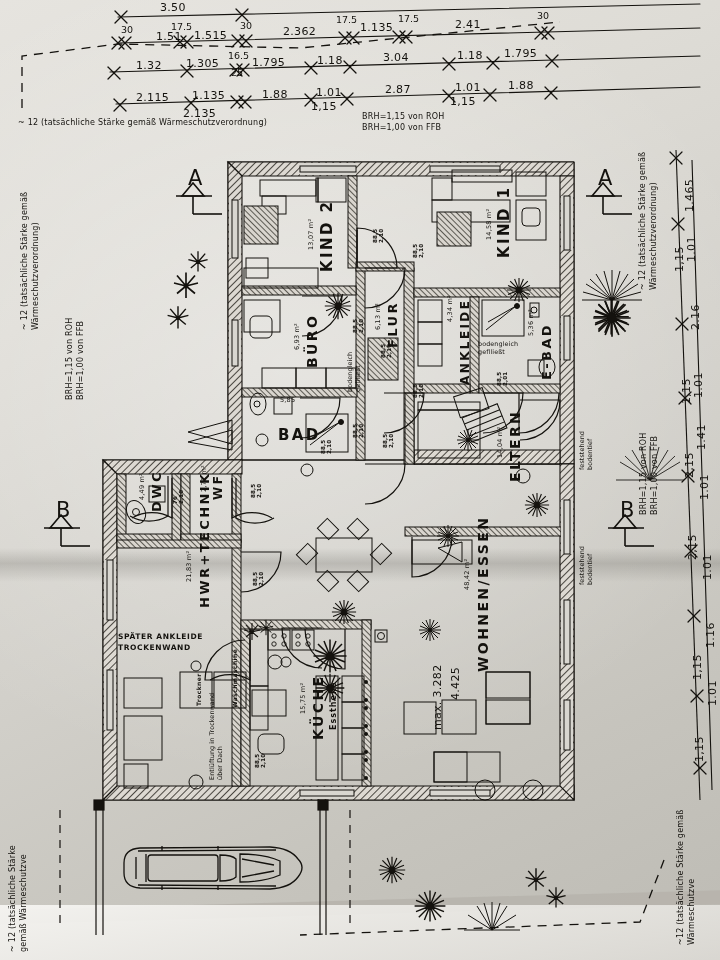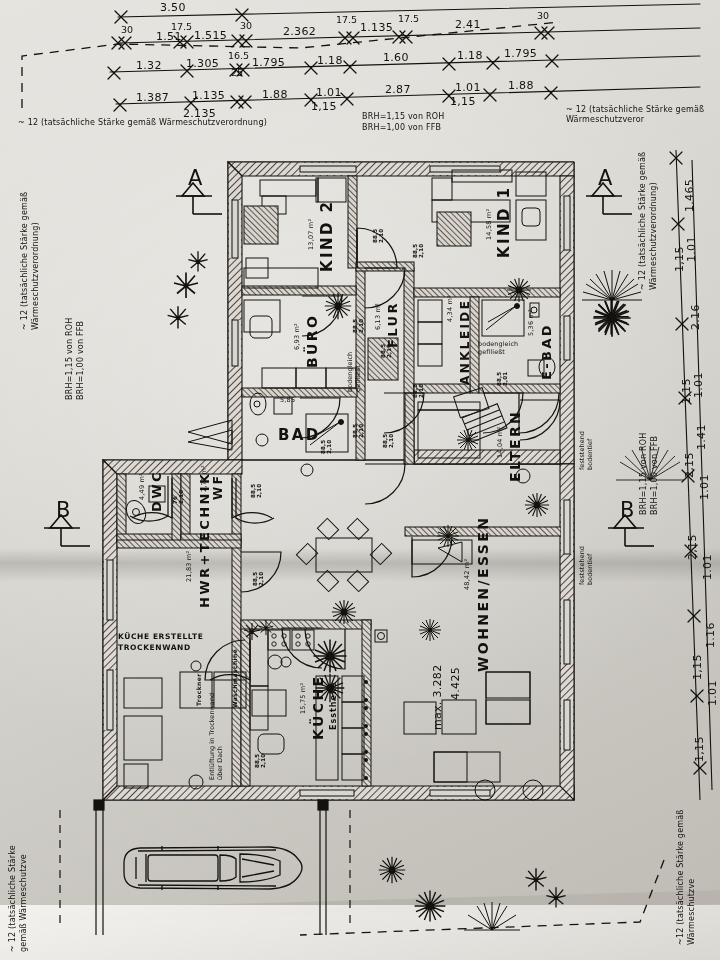--- a/index.html
+++ b/index.html
@@ -611,41 +611,40 @@
   <div class="lbl dim" style="left:360px;top:22px;">1.135</div>
   <div class="lbl dim-s" style="left:398px;top:14px;">17.5</div>
   <div class="lbl dim" style="left:455px;top:19px;">2.41</div>
   <div class="lbl dim-s" style="left:537px;top:11px;">30</div>
 
   <div class="lbl dim" style="left:136px;top:60px;">1.32</div>
   <div class="lbl dim" style="left:186px;top:58px;">1.305</div>
   <div class="lbl dim-s" style="left:228px;top:51px;">16.5</div>
   <div class="lbl dim" style="left:252px;top:57px;">1.795</div>
   <div class="lbl dim" style="left:317px;top:55px;">1.18</div>
-  <div class="lbl dim" style="left:383px;top:52px;">1.60</div>
+  <div class="lbl dim" style="left:383px;top:52px;">3.04</div>
   <div class="lbl dim" style="left:457px;top:50px;">1.18</div>
   <div class="lbl dim" style="left:504px;top:48px;">1.795</div>
 
-  <div class="lbl dim" style="left:136px;top:92px;">1.387</div>
+  <div class="lbl dim" style="left:136px;top:92px;">2.115</div>
   <div class="lbl dim" style="left:192px;top:90px;">1.135</div>
   <div class="lbl dim-s" style="left:231px;top:68px;">25</div>
   <div class="lbl dim" style="left:262px;top:89px;">1.88</div>
   <div class="lbl dim" style="left:316px;top:87px;">1.01</div>
   <div class="lbl dim" style="left:385px;top:84px;">2.87</div>
   <div class="lbl dim" style="left:455px;top:82px;">1.01</div>
   <div class="lbl dim" style="left:508px;top:80px;">1.88</div>
 
   <div class="lbl dim" style="left:183px;top:108px;">2.135</div>
   <div class="lbl dim" style="left:311px;top:101px;">1,15</div>
   <div class="lbl dim" style="left:450px;top:96px;">1,15</div>
 
   <div class="lbl note" style="left:18px;top:118px;width:250px;white-space:normal;line-height:1.3;">~ 12 (tatsächliche Stärke gemäß Wärmeschutzverordnung)</div>
   <div class="lbl note" style="left:362px;top:113px;">BRH=1,15 von ROH</div>
   <div class="lbl note" style="left:362px;top:124px;">BRH=1,00 von FFB</div>
-  <div class="lbl note" style="left:566px;top:105px;width:150px;white-space:normal;line-height:1.3;">~ 12 (tatsächliche Stärke gemäß Wärmeschutzveror</div>
 
   <div class="lbl note rot90" style="left:20px;top:330px;width:230px;white-space:normal;line-height:1.35;">~ 12 (tatsächliche Stärke gemäß Wärmeschutzverordnung)</div>
   <div class="lbl note rot90" style="left:66px;top:400px;">BRH=1,15 von ROH</div>
   <div class="lbl note rot90" style="left:77px;top:400px;">BRH=1,00 von FFB</div>
 
   <div class="lbl dim rot90" style="left:684px;top:212px;">1.465</div>
   <div class="lbl dim rot90" style="left:686px;top:262px;">1.01</div>
   <div class="lbl dim rot90" style="left:674px;top:272px;">1,15</div>
   <div class="lbl dim rot90" style="left:690px;top:330px;">2.16</div>
   <div class="lbl dim rot90" style="left:693px;top:398px;">1.01</div>
@@ -709,21 +708,21 @@
 
   <div class="lbl room rot90" style="left:212px;top:500px;font-size:12px;">WF</div>
   <div class="lbl area rot90" style="left:201px;top:492px;">2,71 m²</div>
 
   <div class="lbl rot90" style="left:330px;top:730px;font-size:8px;font-weight:bold;letter-spacing:1px;">Esstheke</div>
   <div class="lbl rot90" style="left:196px;top:706px;font-size:6px;font-weight:bold;letter-spacing:.4px;">Trockner</div>
   <div class="lbl rot90" style="left:232px;top:708px;font-size:6px;font-weight:bold;letter-spacing:.4px;width:34px;white-space:normal;line-height:1.1;">Waschmaschine</div>
 
   <div class="lbl note-s rot90" style="left:346px;top:392px;width:64px;white-space:normal;line-height:1.25;">bodengleich geflließt</div>
   <div class="lbl note-s" style="left:478px;top:340px;width:66px;white-space:normal;line-height:1.3;">bodengleich geflließt</div>
-  <div class="lbl" style="left:118px;top:632px;font-size:7.5px;font-weight:bold;letter-spacing:.6px;width:116px;white-space:normal;line-height:1.45;">KÜCHE ERSTELLTE TROCKENWAND</div>
+  <div class="lbl" style="left:118px;top:632px;font-size:7.5px;font-weight:bold;letter-spacing:.6px;width:116px;white-space:normal;line-height:1.45;">SPÄTER ANKLEIDE TROCKENWAND</div>
   <div class="lbl note-s rot90" style="left:208px;top:780px;width:90px;white-space:normal;line-height:1.25;">Entlüftung in Trockenwand über Dach</div>
   <div class="lbl note-s rot90" style="left:578px;top:470px;width:70px;white-space:normal;line-height:1.25;">feststehend bodentief</div>
   <div class="lbl note-s rot90" style="left:578px;top:585px;width:70px;white-space:normal;line-height:1.25;">feststehend bodentief</div>
 
   <div class="lbl dim rot90" style="left:450px;top:700px;">4.425</div>
   <div class="lbl dim rot90" style="left:432px;top:730px;">max. 3.282</div>
 
   <div class="lbl door-dim rot90" style="left:372px;top:243px;">
     <span>88,5</span><br>
     <span>2,10</span>

